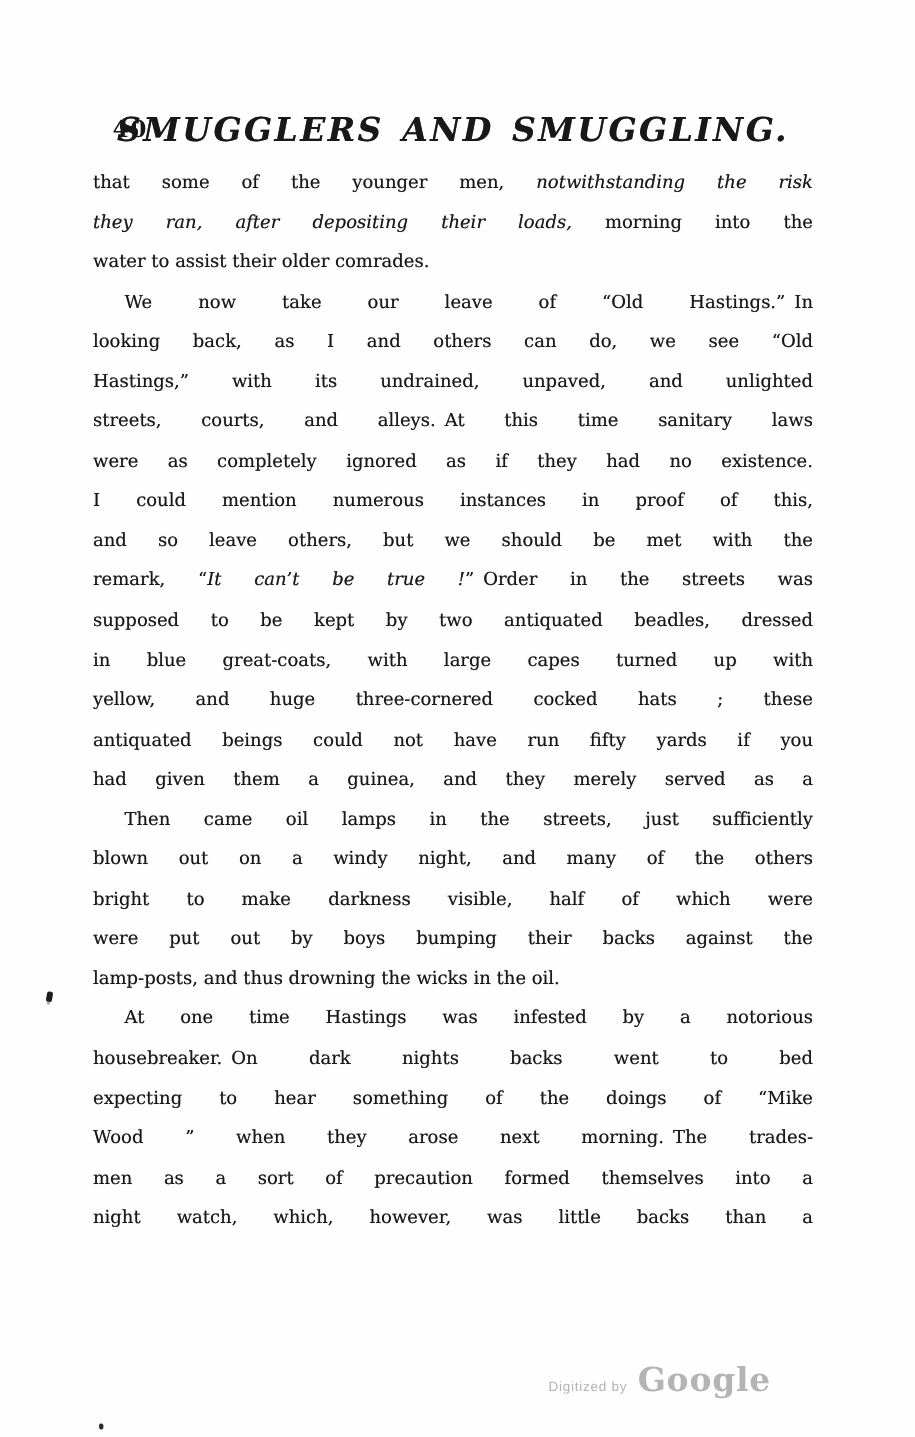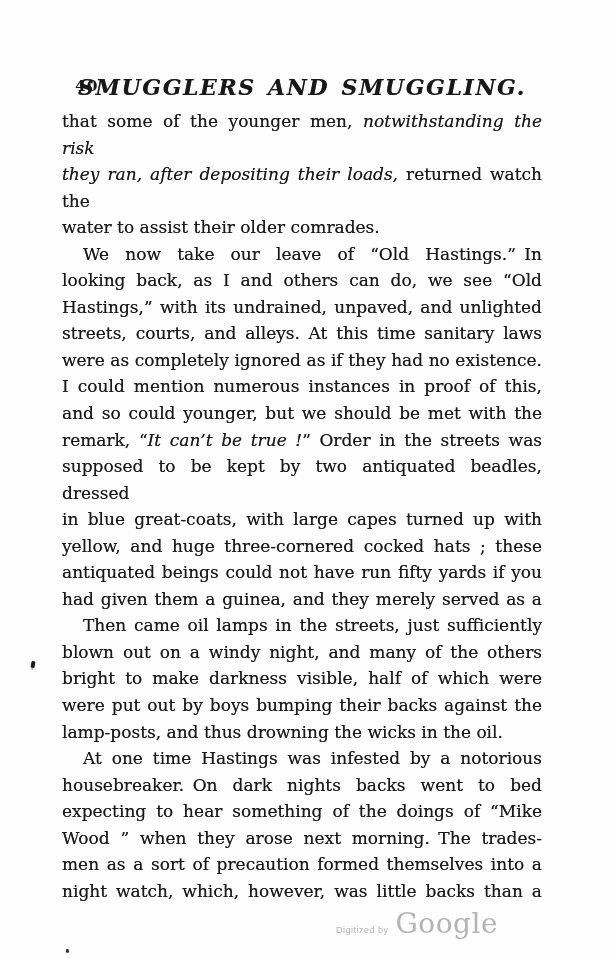--- a/index.html
+++ b/index.html
@@ -36,46 +36,46 @@
     display:block;text-align:center;
     font-style:italic;font-weight:bold;
     font-size:22px;letter-spacing:1.6px;
     word-spacing:3px;
     text-shadow:0 0 .4px rgba(0,0,0,.55);
   }
   
   .page-body{
     position:absolute;
     top:108px;left:62px;width:480px;
-    font-size:17px;
+    font-size:12px;
     line-height:26.55px;
     text-align:justify;
     text-shadow:0 0 .45px rgba(0,0,0,.6);
   }
   .para{margin:0;}
   .line{white-space:normal;}
   .line.j{text-align:justify;text-align-last:justify;text-justify:inter-word;}
   .line.indent{text-indent:21px;}
   .it{font-style:italic;}
   
   .watermark{
     position:absolute;
-    top:907px;right:112px;
+    top:907px;right:96px;
     display:flex;align-items:baseline;gap:7px;
     color:var(--watermark);
     text-shadow:none;
   }
   .watermark .digitized{
     font-family:"Liberation Sans","DejaVu Sans",sans-serif;
     font-size:9px;letter-spacing:.5px;
   }
   .watermark .google{
     font-family:"DejaVu Serif",serif;
-    font-size:28px;letter-spacing:.5px;
-    font-weight:normal;
+    font-size:22px;letter-spacing:.5px;
+    font-weight:bold;
   }
   
   .speck-a{
     position:absolute;left:31px;top:661px;
     width:4px;height:7px;background:#1c1c1c;
     border-radius:1.5px;transform:rotate(10deg);
   }
   .speck-a::after{
     content:"";position:absolute;left:1px;top:6px;
     width:2px;height:3px;background:#555;border-radius:50%;
@@ -93,31 +93,31 @@
 <div class="page">
 
   <div class="page-header">
     <span class="page-number">40</span>
     <span class="running-title">SMUGGLERS AND SMUGGLING.</span>
   </div>
 
   <div class="page-body">
       <div class="para">
         <div class="line j"><span>that some of the younger men, </span><span class="it">notwithstanding the risk</span></div>
-        <div class="line j"><span class="it">they ran, after depositing their loads,</span><span> returned watch the</span></div>
+        <div class="line j"><span class="it">they ran, after depositing their loads,</span><span> morning into the</span></div>
         <div class="line"><span>water to assist their older comrades.</span></div>
       </div>
       <div class="para">
         <div class="line j indent"><span>We now take our leave of “Old Hastings.” In</span></div>
         <div class="line j"><span>looking back, as I and others can do, we see “Old</span></div>
         <div class="line j"><span>Hastings,” with its undrained, unpaved, and unlighted</span></div>
         <div class="line j"><span>streets, courts, and alleys. At this time sanitary laws</span></div>
         <div class="line j"><span>were as completely ignored as if they had no existence.</span></div>
         <div class="line j"><span>I could mention numerous instances in proof of this,</span></div>
-        <div class="line j"><span>and so could younger, but we should be met with the</span></div>
+        <div class="line j"><span>and so leave others, but we should be met with the</span></div>
         <div class="line j"><span>remark, “</span><span class="it">It can’t be true !</span><span>” Order in the streets was</span></div>
         <div class="line j"><span>supposed to be kept by two antiquated beadles, dressed</span></div>
         <div class="line j"><span>in blue great-coats, with large capes turned up with</span></div>
         <div class="line j"><span>yellow, and huge three-cornered cocked hats ; these</span></div>
         <div class="line j"><span>antiquated beings could not have run fifty yards if you</span></div>
         <div class="line j"><span>had given them a guinea, and they merely served as a</span></div>
       </div>
       <div class="para">
         <div class="line j indent"><span>Then came oil lamps in the streets, just sufficiently</span></div>
         <div class="line j"><span>blown out on a windy night, and many of the others</span></div>

